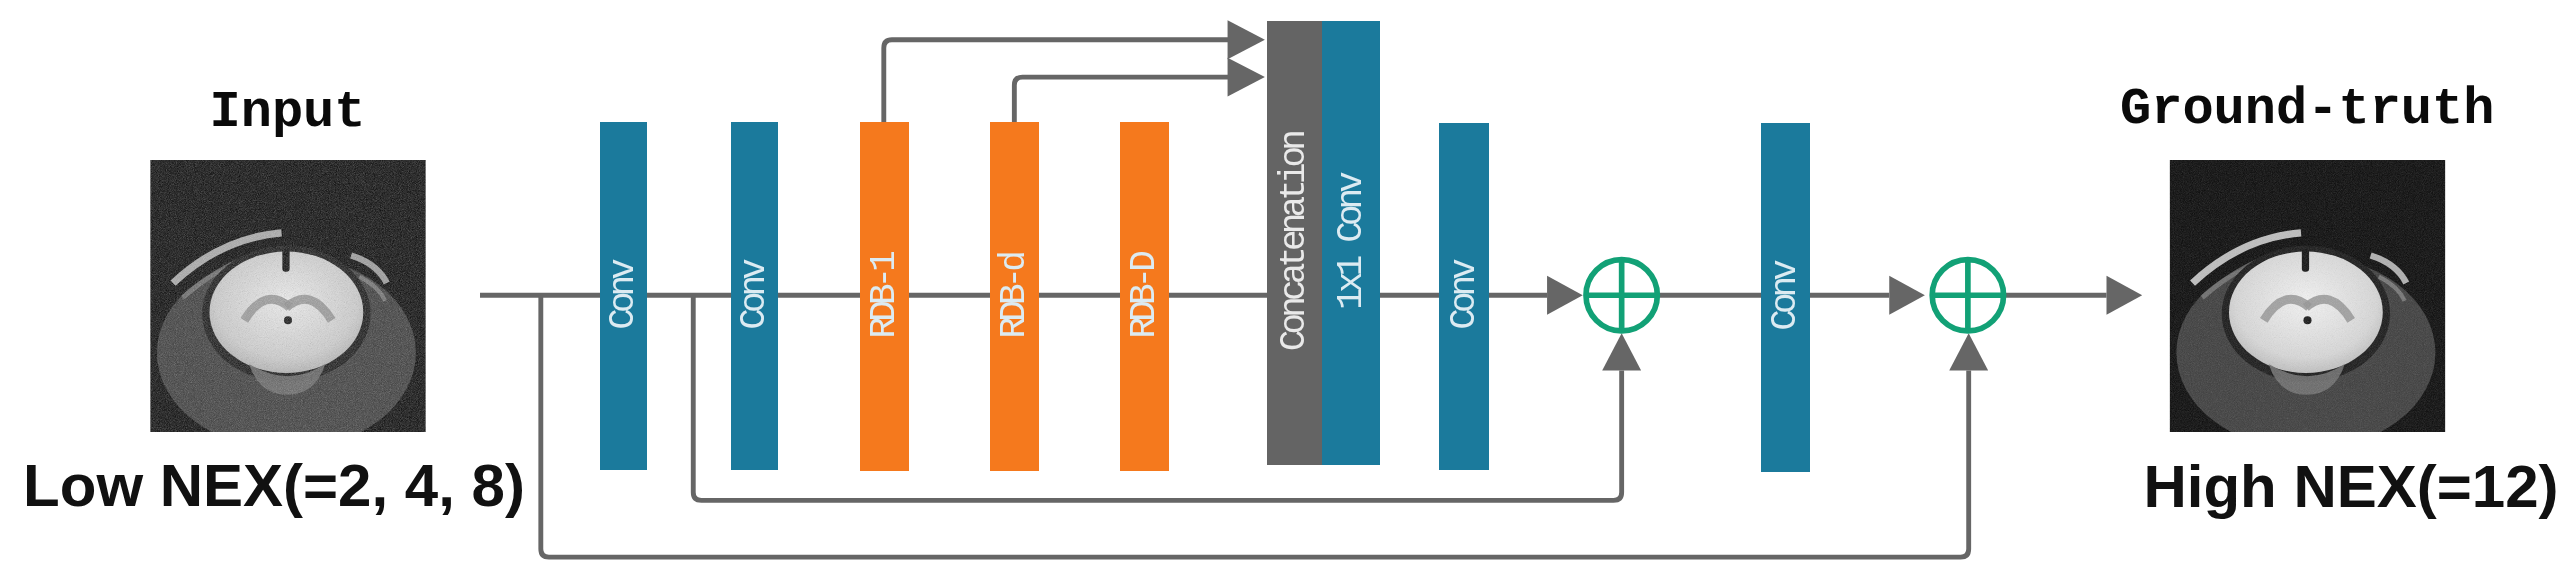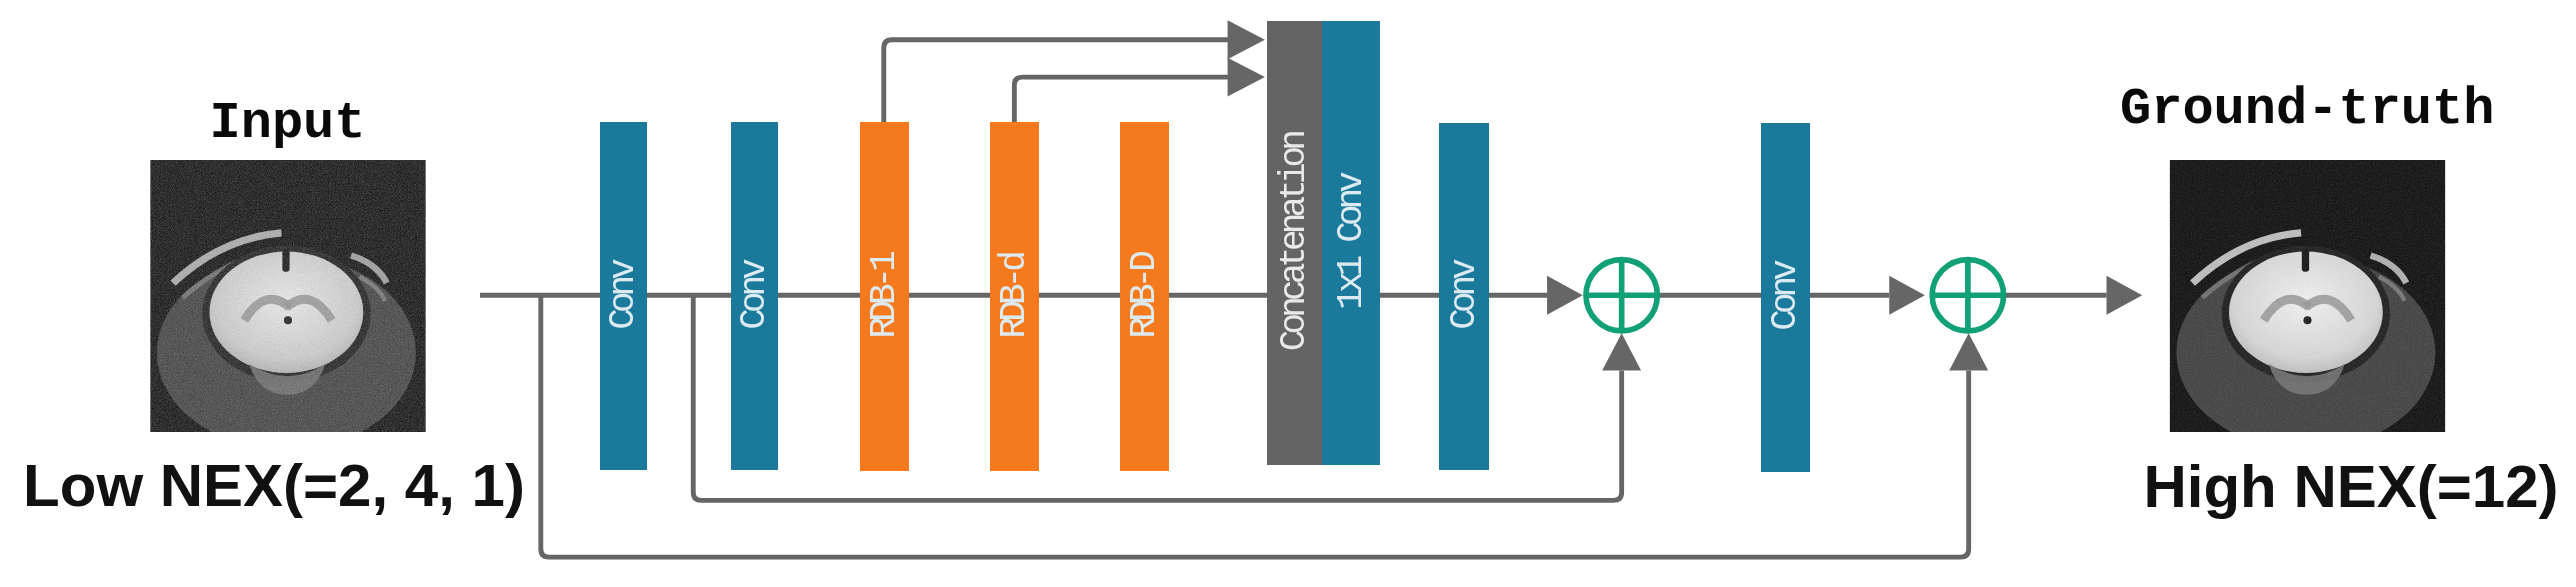--- a/index.html
+++ b/index.html
@@ -45,21 +45,21 @@
   
   .panel-title{
     position:absolute;
     font-family:"Liberation Mono", monospace;
     font-weight:700;
     font-size:52px;
     color:#0a0a0a;
     text-align:center;
     white-space:nowrap;
   }
-  .title-input{left:101px;top:94px;width:373px;}
+  .title-input{left:101px;top:83px;width:373px;}
   .title-gt{left:2120px;top:80px;width:373px;}
 
   .panel-caption{
     position:absolute;
     font-family:"Liberation Sans", sans-serif;
     font-weight:700;
     font-size:60px;
     color:#111111;
     text-align:center;
     white-space:nowrap;
@@ -165,21 +165,21 @@
     <ellipse cx="168" cy="190" rx="104" ry="84" fill="#181818"></ellipse>
     <ellipse cx="168" cy="188" rx="95" ry="75" fill="url(#brainGradA)"></ellipse>
     <rect x="163" y="110" width="9" height="28" rx="4" fill="#0f0f0f"></rect>
     <path d="M116,198 q26,-42 56,-16" stroke="#8f8f8f" stroke-width="11" fill="none" opacity="0.85"></path>
     <path d="M224,198 q-26,-42 -56,-16" stroke="#8f8f8f" stroke-width="11" fill="none" opacity="0.85"></path>
     <circle cx="170" cy="198" r="5" fill="#161616"></circle>
     <path d="M122,252 q48,30 94,0 q-12,38 -47,38 q-35,0 -47,-38" fill="#6b6b6b" opacity="0.9"></path>
     <rect x="0" y="0" width="340" height="336" filter="url(#grainA)" opacity="0.42"></rect>
   </svg>
 
-  <div class="panel-caption caption-input">Low NEX(=2, 4, 1)</div>
+  <div class="panel-caption caption-input">Low NEX(=2, 4, 8)</div>
 
   <div class="panel-title title-gt">Ground-truth</div>
 
   <svg class="mri mri-gt" width="281" height="272" viewBox="0 0 340 336" xmlns="http://www.w3.org/2000/svg">
     <defs>
       <radialGradient id="brainGradB" cx="50%" cy="42%" r="65%">
         <stop offset="0%" stop-color="#f4f4f4"></stop>
         <stop offset="70%" stop-color="#d8d8d8"></stop>
         <stop offset="100%" stop-color="#b2b2b2"></stop>
       </radialGradient>

